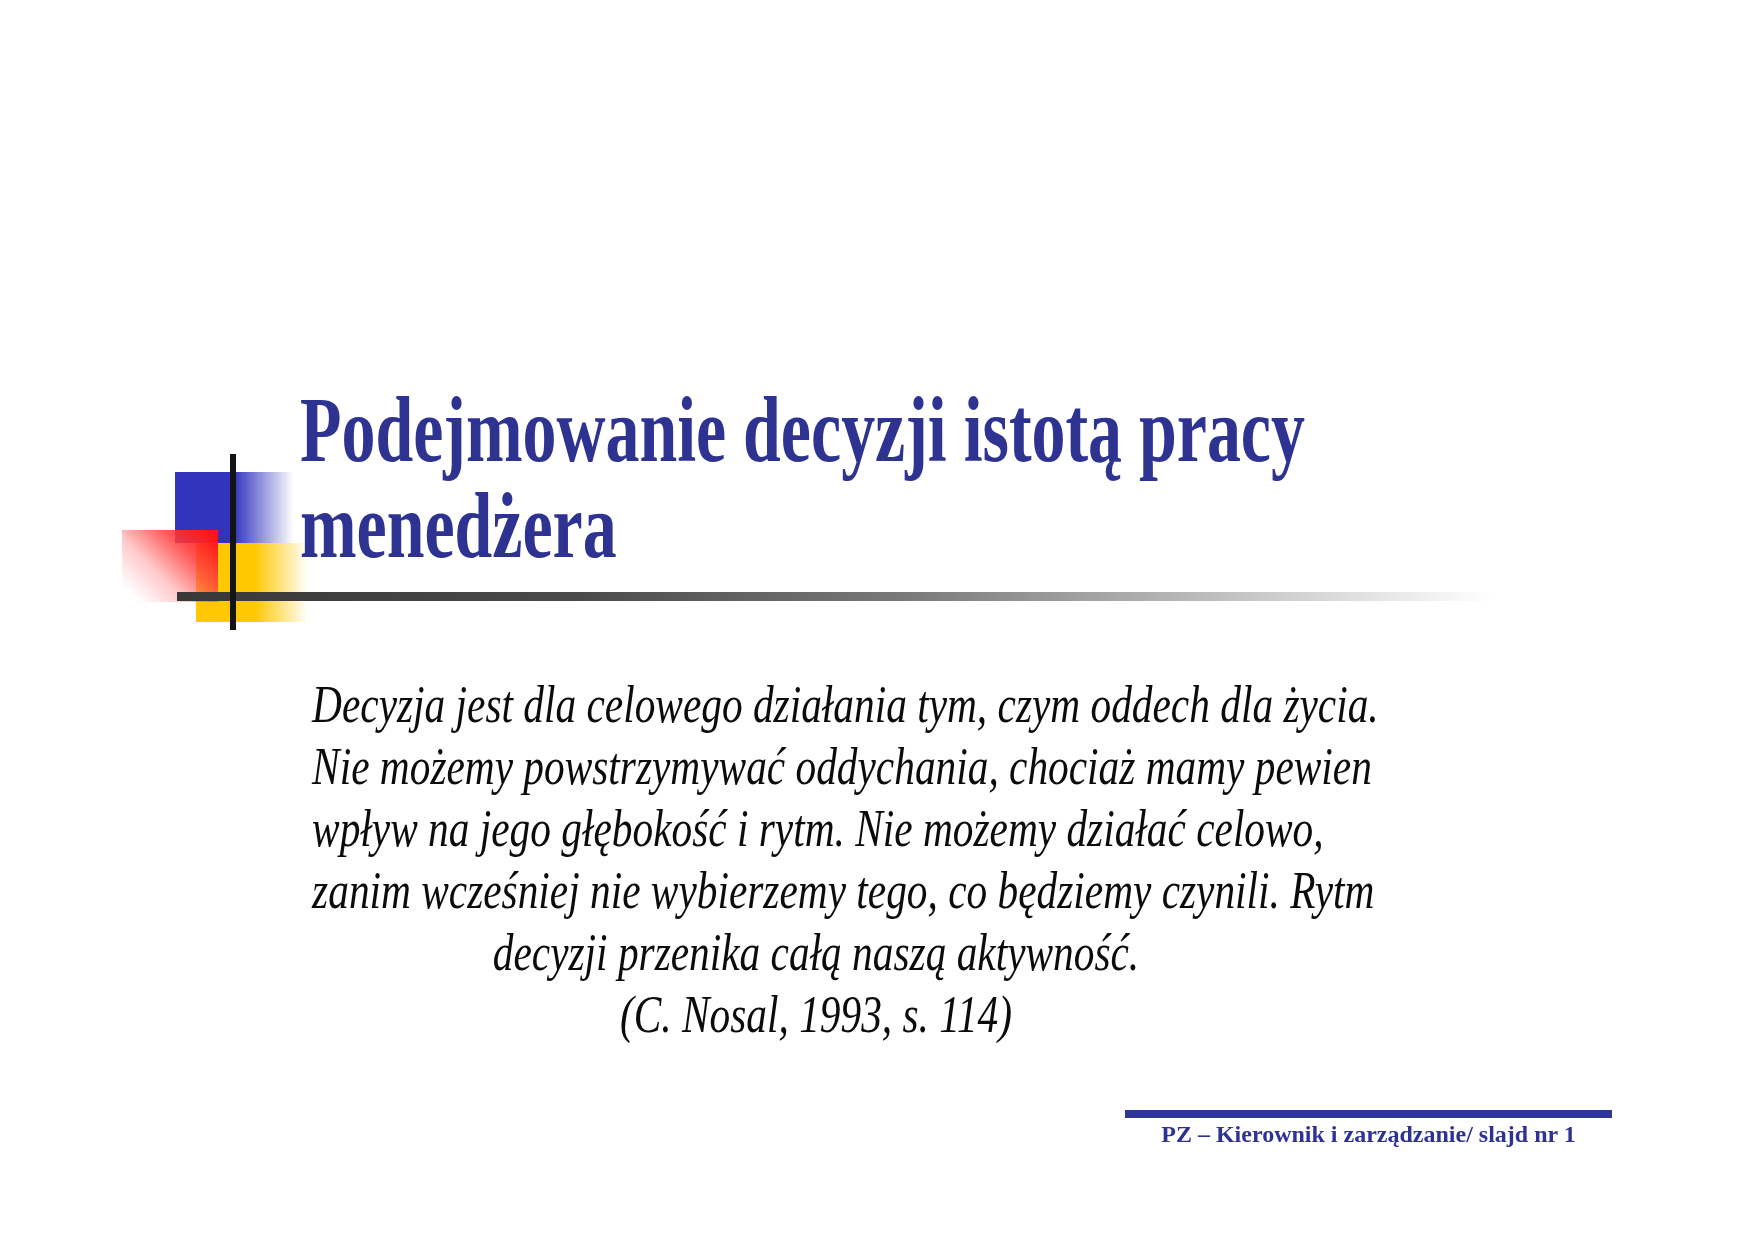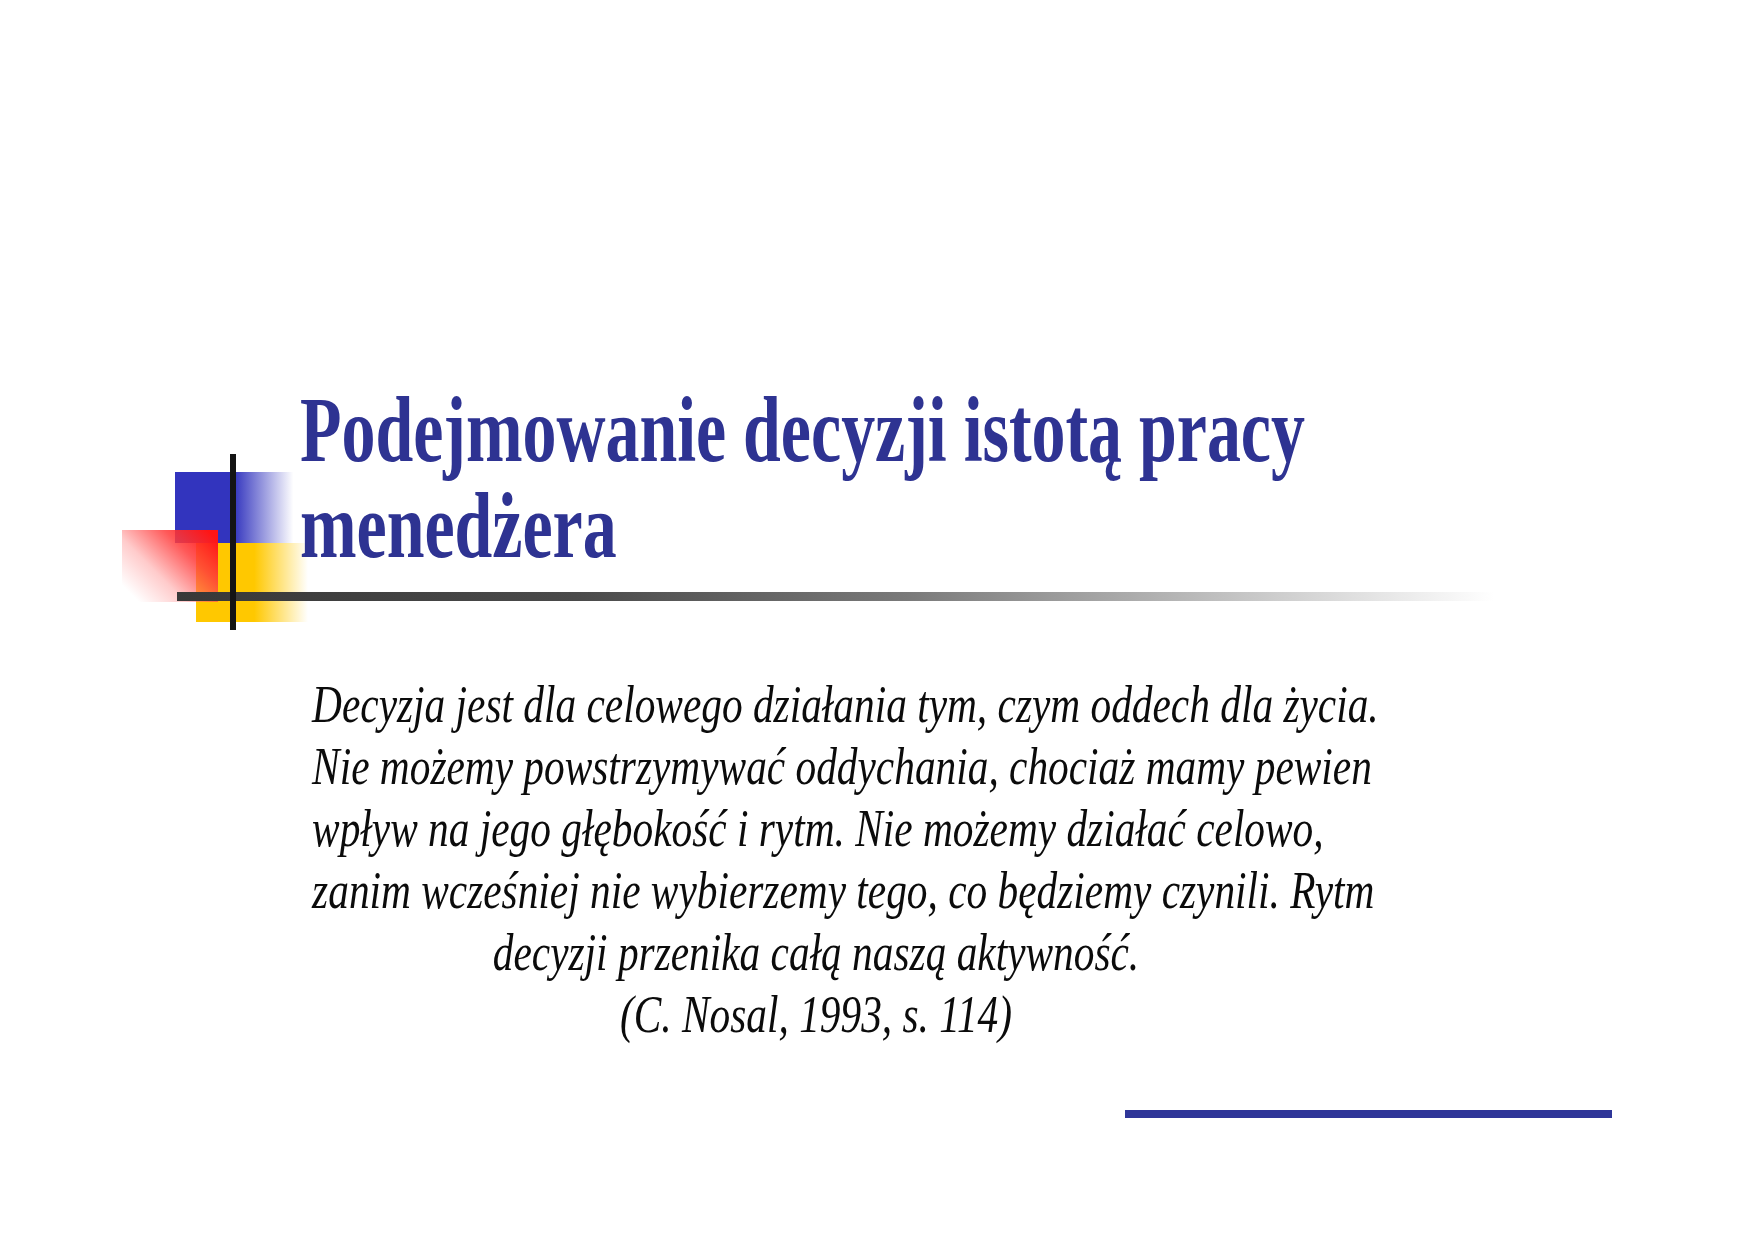--- a/index.html
+++ b/index.html
@@ -139,14 +139,15 @@
   <div class="quote">
     <div>Decyzja jest dla celowego działania tym, czym oddech dla życia.</div>
     <div>Nie możemy powstrzymywać oddychania, chociaż mamy pewien</div>
     <div>wpływ na jego głębokość i rytm. Nie możemy działać celowo,</div>
     <div>zanim wcześniej nie wybierzemy tego, co będziemy czynili. Rytm</div>
     <div>decyzji przenika całą naszą aktywność.</div>
     <div>(C. Nosal, 1993, s. 114)</div>
   </div>
 
   <div class="footer-rule"></div>
+  <div class="footer-text">PZ – Kierownik i zarządzanie/ slajd nr 1</div>
 
 </div>
 
 </body></html>

